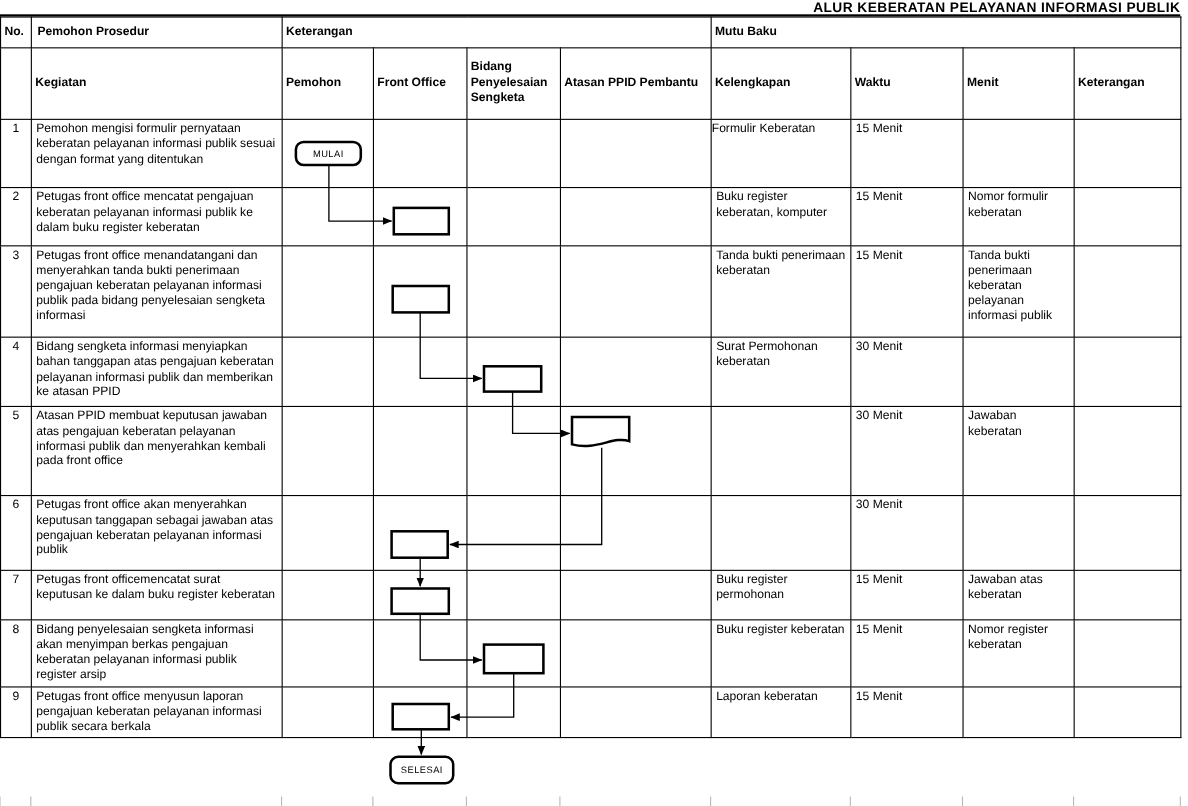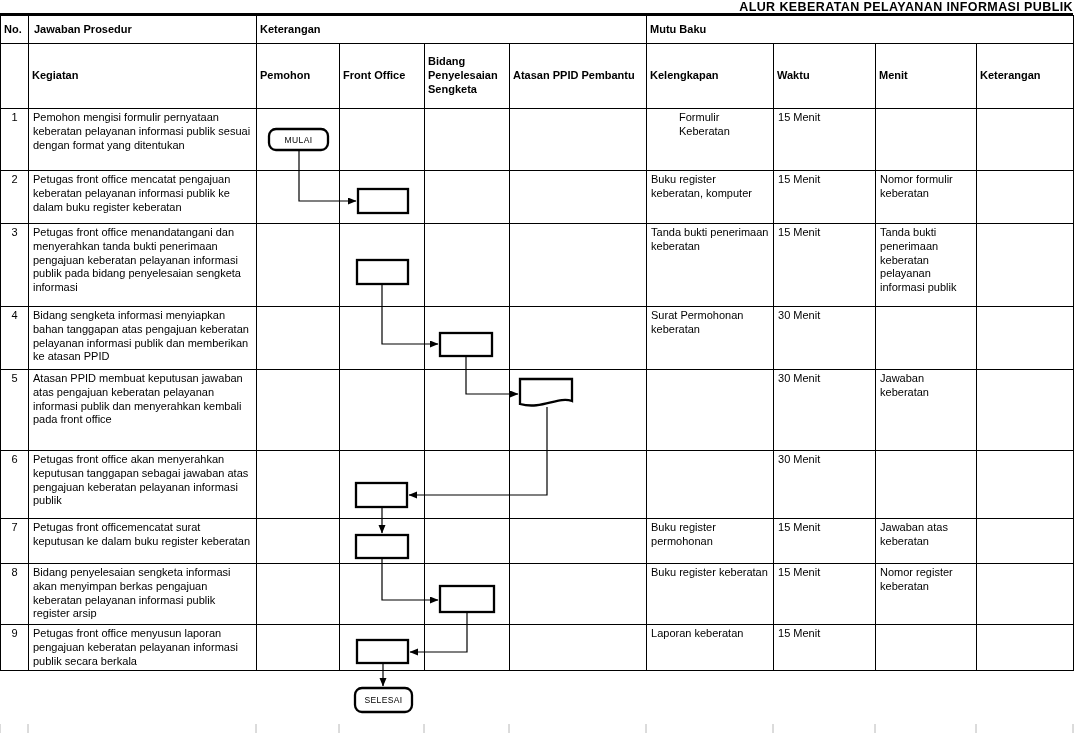--- a/index.html
+++ b/index.html
@@ -90,21 +90,21 @@
         <col style="width:85px">
         <col style="width:137px">
         <col style="width:127px">
         <col style="width:102px">
         <col style="width:101px">
         <col style="width:97px">
     </colgroup>
     <thead>
       <tr style="height:28px">
         <th>No.</th>
-        <th class="th-left">Jawaban Prosedur</th>
+        <th class="th-left">Pemohon Prosedur</th>
         <th colspan="4">Keterangan</th>
         <th colspan="4">Mutu Baku</th>
       </tr>
       <tr style="height:65px">
         <th></th>
         <th>Kegiatan</th>
         <th>Pemohon</th>
         <th>Front Office</th>
         <th>Bidang Penyelesaian Sengketa</th>
         <th>Atasan PPID Pembantu</th>
@@ -115,21 +115,21 @@
       </tr>
     </thead>
     <tbody>
       <tr style="height:62px">
         <td class="no-cell">1</td>
         <td class="keg-cell">Pemohon  mengisi formulir pernyataan keberatan pelayanan informasi publik sesuai dengan format yang ditentukan</td>
         <td class="flow-cell"></td>
         <td class="flow-cell"></td>
         <td class="flow-cell"></td>
         <td class="flow-cell"></td>
-        <td class="mutu-cell" style="padding-left:32px">Formulir Keberatan</td>
+        <td class="mutu-cell" style="padding-left:0">Formulir Keberatan</td>
         <td class="mutu-cell">15 Menit</td>
         <td class="mutu-cell"></td>
         <td class="mutu-cell"></td>
       </tr>
       <tr style="height:53px">
         <td class="no-cell">2</td>
         <td class="keg-cell">Petugas front office mencatat pengajuan keberatan pelayanan informasi publik ke dalam buku register keberatan</td>
         <td class="flow-cell"></td>
         <td class="flow-cell"></td>
         <td class="flow-cell"></td>

